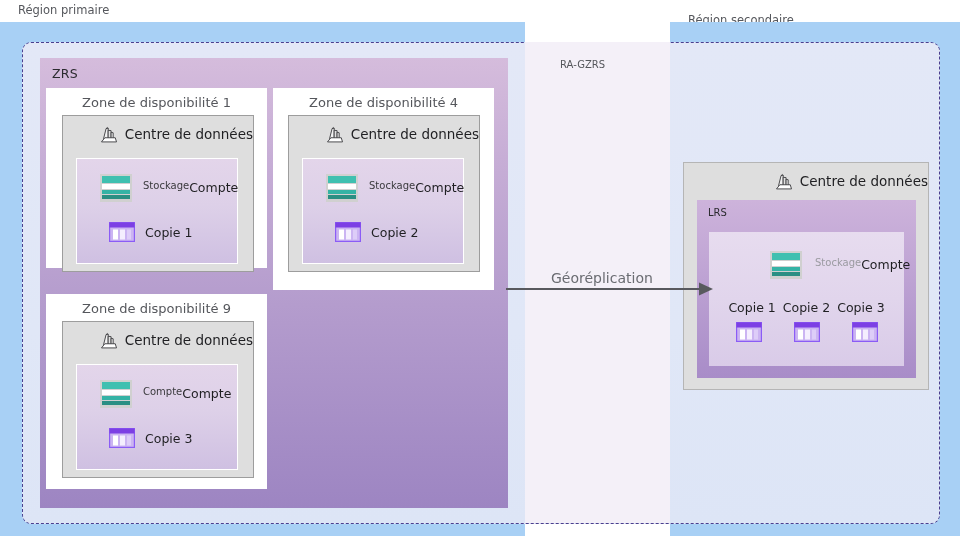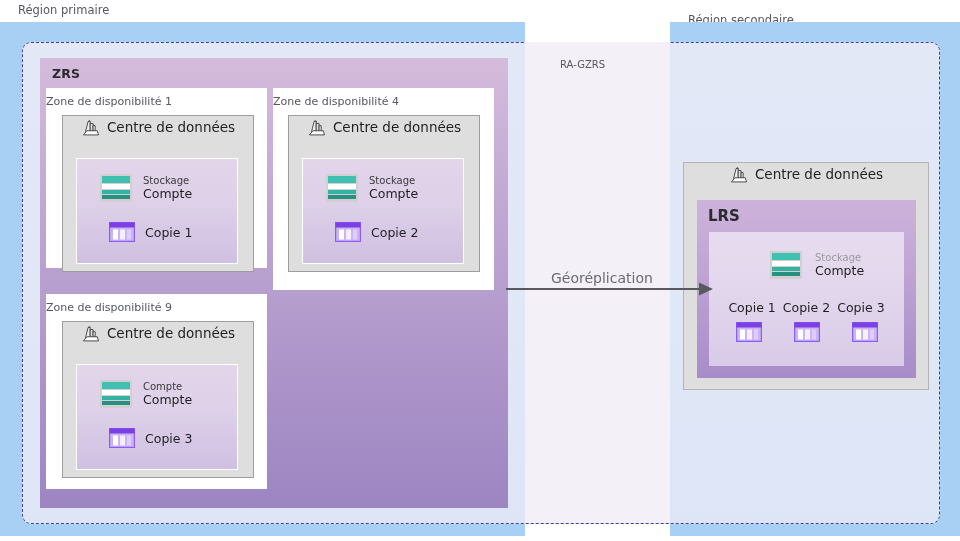--- a/index.html
+++ b/index.html
@@ -59,59 +59,60 @@
   
   #zrs-box {
     position: absolute;
     left: 40px; top: 58px; width: 468px; height: 450px;
     background: linear-gradient(to bottom, #d5bcdc 0%, #c7aed6 22%, #b49ccd 55%, #9d85c2 100%);
   }
   #zrs-title {
     position: absolute;
     left: 12px; top: 8px;
     font-size: 12.5px;
-    font-weight: bold;
+    font-weight: normal;
     color: #2b2b2f;
     letter-spacing: 0.2px;
   }
 
   
   .az-card {
     position: absolute;
     background: #ffffff;
   }
   #az1 { left: 46px;  top: 88px;  width: 221px; height: 180px; }
   #az2 { left: 273px; top: 88px;  width: 221px; height: 202px; }
   #az3 { left: 46px;  top: 294px; width: 221px; height: 195px; }
 
   .az-title {
     position: absolute;
     top: 7px; left: 0; width: 100%;
-    font-size: 11px;
+    text-align: center;
+    font-size: 13px;
     color: #55575c;
     white-space: nowrap;
   }
 
   
   .dc-box {
     position: absolute;
     background: #dedede;
     border: 1px solid #9d9d9d;
   }
   #dc1 { left: 62px;  top: 115px; width: 192px; height: 157px; }
   #dc2 { left: 288px; top: 115px; width: 192px; height: 157px; }
   #dc3 { left: 62px;  top: 321px; width: 192px; height: 157px; }
   #dc-sec { left: 683px; top: 162px; width: 246px; height: 228px; background:#dedede; border:1px solid #b5b5b5; }
 
   .dc-header {
     position: absolute;
-    top: 1px; left: 0; width: 100%;
+    top: 8px; left: 0; width: 100%;
     display: flex;
     align-items: center;
-    justify-content: center;
+    justify-content: flex-end;
     gap: 6px;
   }
   .dc-header-text {
     font-size: 13.5px;
     color: #1f1f22;
     white-space: nowrap;
   }
 
   
   .dc-icon { width: 20px; height: 20px; display: block; flex: 0 0 auto; }
@@ -128,21 +129,21 @@
 
   
   .sa-row {
     position: absolute;
     display: flex; align-items: center; gap: 10px;
   }
   #sa1 { left: 22px; top: 12px; }
   #sa2 { left: 22px; top: 12px; }
   #sa3 { left: 22px; top: 12px; }
 
-  .sa-text { display: flex; flex-direction: column; line-height: 1.08; }
+  .sa-text { display: flex; line-height: 1.08; }
   .sa-line1 { font-size: 10px; color: #3a3a3d; white-space: nowrap; }
   .sa-line1.muted { color: #9a9aa0; }
   .sa-line2 { font-size: 12.5px; color: #1f1f22; white-space: nowrap; }
 
   
   .storage-icon { width: 34px; height: 34px; display:block; flex:0 0 auto; }
 
   
   .copy-row {
     position: absolute;
@@ -156,21 +157,21 @@
 
   
   #lrs-box {
     position: absolute;
     left: 697px; top: 200px; width: 219px; height: 178px;
     background: linear-gradient(to bottom, #cdb3db 0%, #bfa4d4 40%, #a88cc8 100%);
   }
   #lrs-title {
     position: absolute;
     left: 11px; top: 7px;
-    font-size: 15px; font-weight: bold; color: #2b2b2f;
+    font-size: 10px; font-weight: normal; color: #2b2b2f;
   }
   #lrs-inner {
     position: absolute;
     left: 709px; top: 232px; width: 195px; height: 134px;
     background: linear-gradient(to bottom, #e7dcef 0%, #e1d5ec 50%, #d9cbe8 100%);
   }
   #sa-sec { position: absolute; left: 60px; top: 16px; display:flex; align-items:center; gap: 12px; }
 
   #copies-labels {
     position: absolute;

